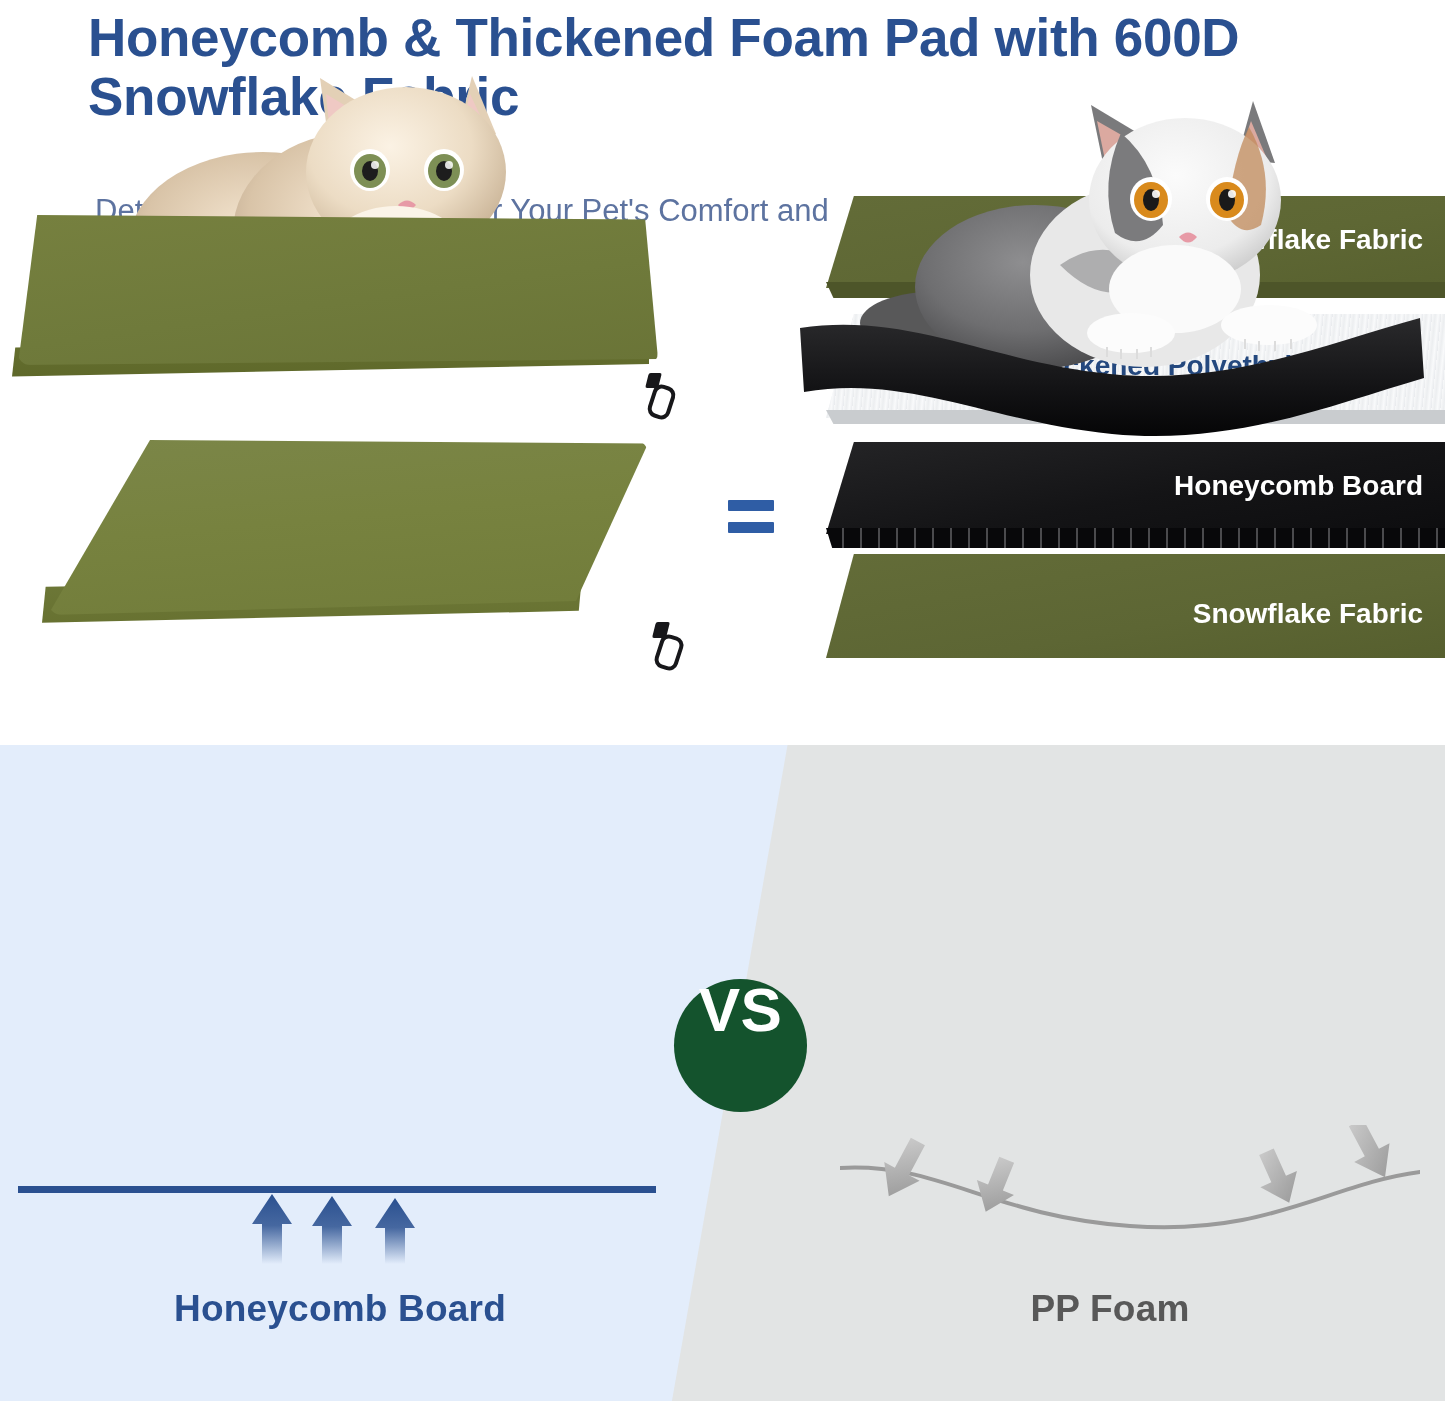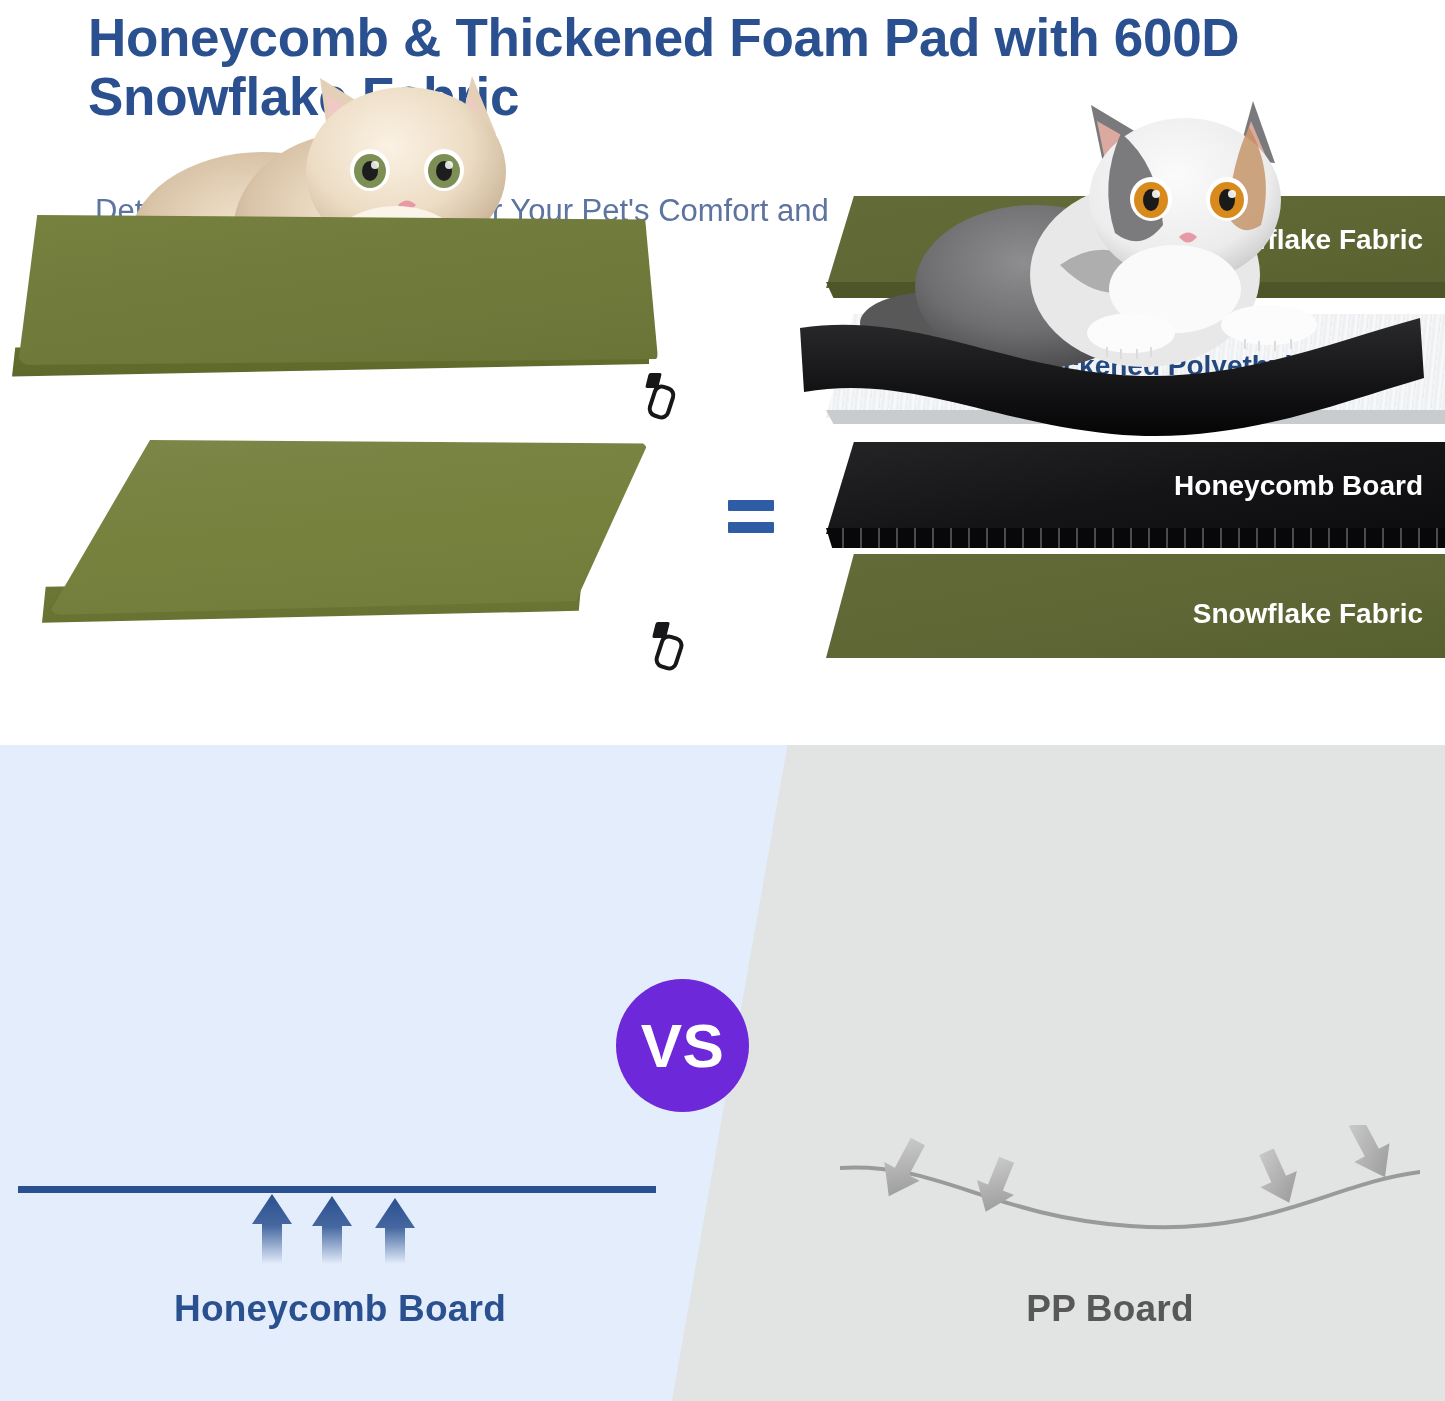--- a/index.html
+++ b/index.html
@@ -112,22 +112,22 @@
   #arrows-up{position:absolute;left:250px;top:1194px;width:180px;height:70px;}
 
   #wave-curve{position:absolute;left:840px;top:1152px;width:580px;height:110px;}
   #arrows-down{position:absolute;left:850px;top:1125px;width:560px;height:110px;}
 
   #label-honeycomb{position:absolute;left:0;top:1288px;width:680px;text-align:center;
     font-size:37px;font-weight:bold;color:#2a5090;letter-spacing:0.2px;}
   #label-pp{position:absolute;left:800px;top:1288px;width:620px;text-align:center;
     font-size:37px;font-weight:bold;color:#585858;letter-spacing:0.2px;}
 
-  #vs-badge{position:absolute;left:616px;top:979px;width:133px;height:133px;border-radius:50%;
-    background:#6d28d9;display:flex;align-items:center;justify-content:center;}
+  #vs-badge{position:absolute;left:674px;top:979px;width:133px;height:133px;border-radius:50%;
+    background:#14532d;display:flex;justify-content:center;}
   #vs-badge span{color:#ffffff;font-size:62px;font-weight:bold;letter-spacing:0.5px;line-height:1;}
 
   #cat-bad{position:absolute;left:845px;top:75px;width:520px;height:300px;}
   #mat-bad{position:absolute;left:790px;top:300px;width:640px;height:140px;}
 </style>
 </head>
 <body>
 
 <div id="page">
 
@@ -333,15 +333,15 @@
       <g transform="translate(400,34) rotate(-24)">
         <path d="M10 0 L26 0 L26 30 L38 30 L18 56 L-2 30 L10 30 Z"></path>
       </g>
       <g transform="translate(490,6) rotate(-28)">
         <path d="M10 0 L26 0 L26 34 L38 34 L18 62 L-2 34 L10 34 Z"></path>
       </g>
     </g>
   </svg>
 
   <div id="label-honeycomb">Honeycomb Board</div>
-  <div id="label-pp">PP Board</div>
+  <div id="label-pp">PP Foam</div>
 
 </div>
 
 </body></html>

